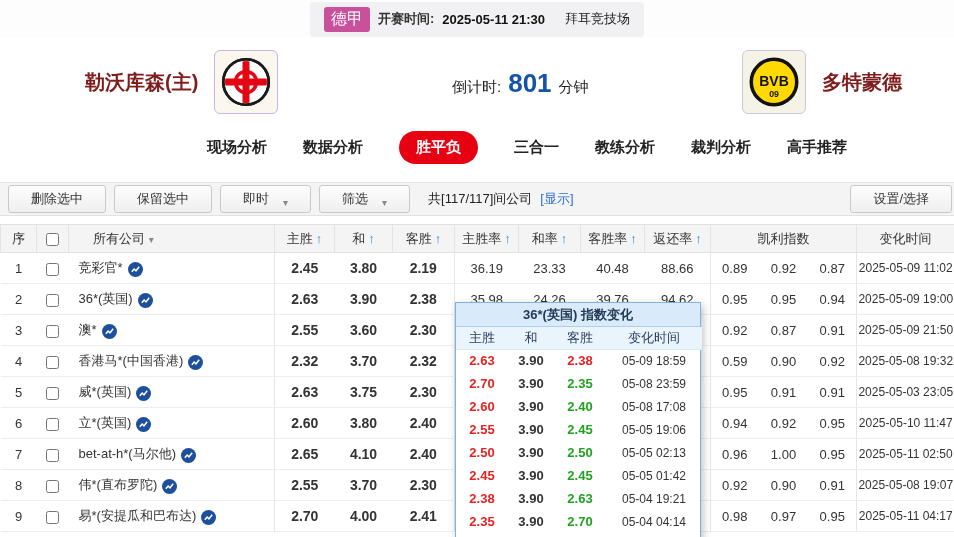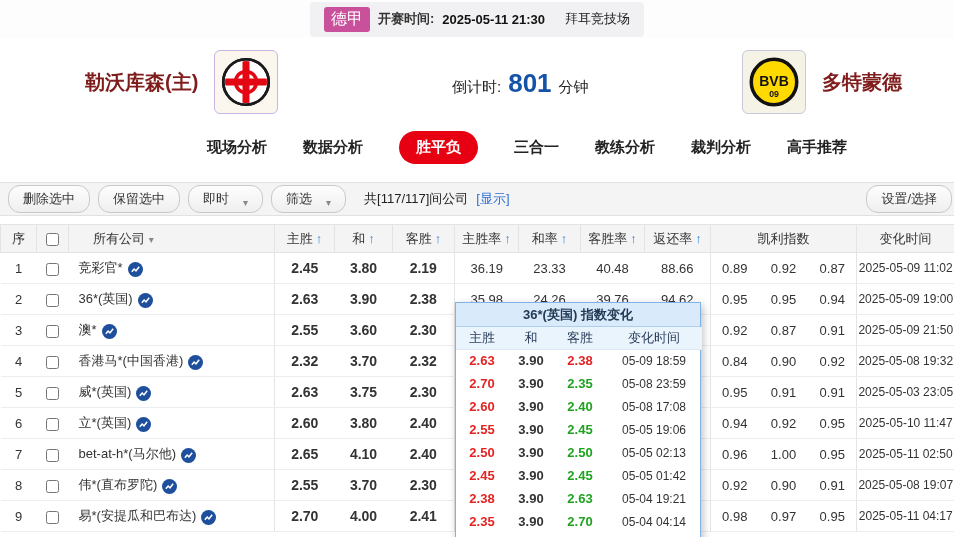--- a/index.html
+++ b/index.html
@@ -29,21 +29,21 @@
   .cd-num { font-size:26px; font-weight:bold; color:#1553a8; }
 
   
   .nav { height:42px; display:flex; align-items:center; justify-content:center; gap:36px; font-size:15px; transform:translateX(50px); }
   .tab { cursor:pointer; color:#222; font-weight:600; white-space:nowrap; }
   .tab.active { background:#e60012; color:#fff; border-radius:17px; padding:7px 17px; }
 
   
   .toolbar { margin-top:14px; height:34px; background:#f4f4f4; border-top:1px solid #e2e2e2; border-bottom:1px solid #e2e2e2;
              display:flex; align-items:center; gap:8px; padding:0 8px; font-size:13px; position:relative; }
-  .tbtn { background:linear-gradient(#fdfdfd,#efefef); border:1px solid #c9c9c9; border-radius:12px; padding:4px 14px;
+  .tbtn { background:linear-gradient(#fdfdfd,#efefef); border:1px solid #c9c9c9; border-radius:3px; padding:4px 22px;
           font-size:13px; color:#333; cursor:pointer; font-family:inherit; }
   .tdrop { display:inline-flex; align-items:flex-end; gap:14px; }
   .caret { color:#888; font-size:10px; }
   .count-text { margin-left:10px; color:#222; }
   .show-link { color:#2b6cd4; cursor:pointer; text-decoration:none; }
   .settings-btn { position:absolute; right:2px; }
 
   
   table.odds { width:954px; border-collapse:collapse; table-layout:fixed; margin-top:8px; font-size:13px; }
   table.odds thead th { background:#f4f4f4; border:1px solid #e3e3e3; height:28px; font-weight:normal; color:#333; text-align:center; }
@@ -255,21 +255,21 @@
               <polyline points="2,8.5 4.5,5.5 6.5,7.5 10,3" fill="none" stroke="#fff" stroke-width="1.7"></polyline>
             </svg>
           </span></td>
         <td class="odds-val c-k">2.32</td>
         <td class="odds-val c-k">3.70</td>
         <td class="odds-val c-k gb">2.32</td>
         <td></td>
         <td></td>
         <td></td>
         <td class="gb"></td>
-        <td class="c-k">0.84</td>
+        <td class="c-k">0.59</td>
         <td class="c-k">0.90</td>
         <td class="c-k gb">0.92</td>
         <td class="time">2025-05-08 19:32</td>
       </tr>
       <tr>
         <td>5</td>
         <td><input type="checkbox" style=""></td>
         <td class="company gb"><span class="cname">威*(英国)</span><span class="cicon">
             <svg viewBox="0 0 12 12">
               <polyline points="2,8.5 4.5,5.5 6.5,7.5 10,3" fill="none" stroke="#fff" stroke-width="1.7"></polyline>

